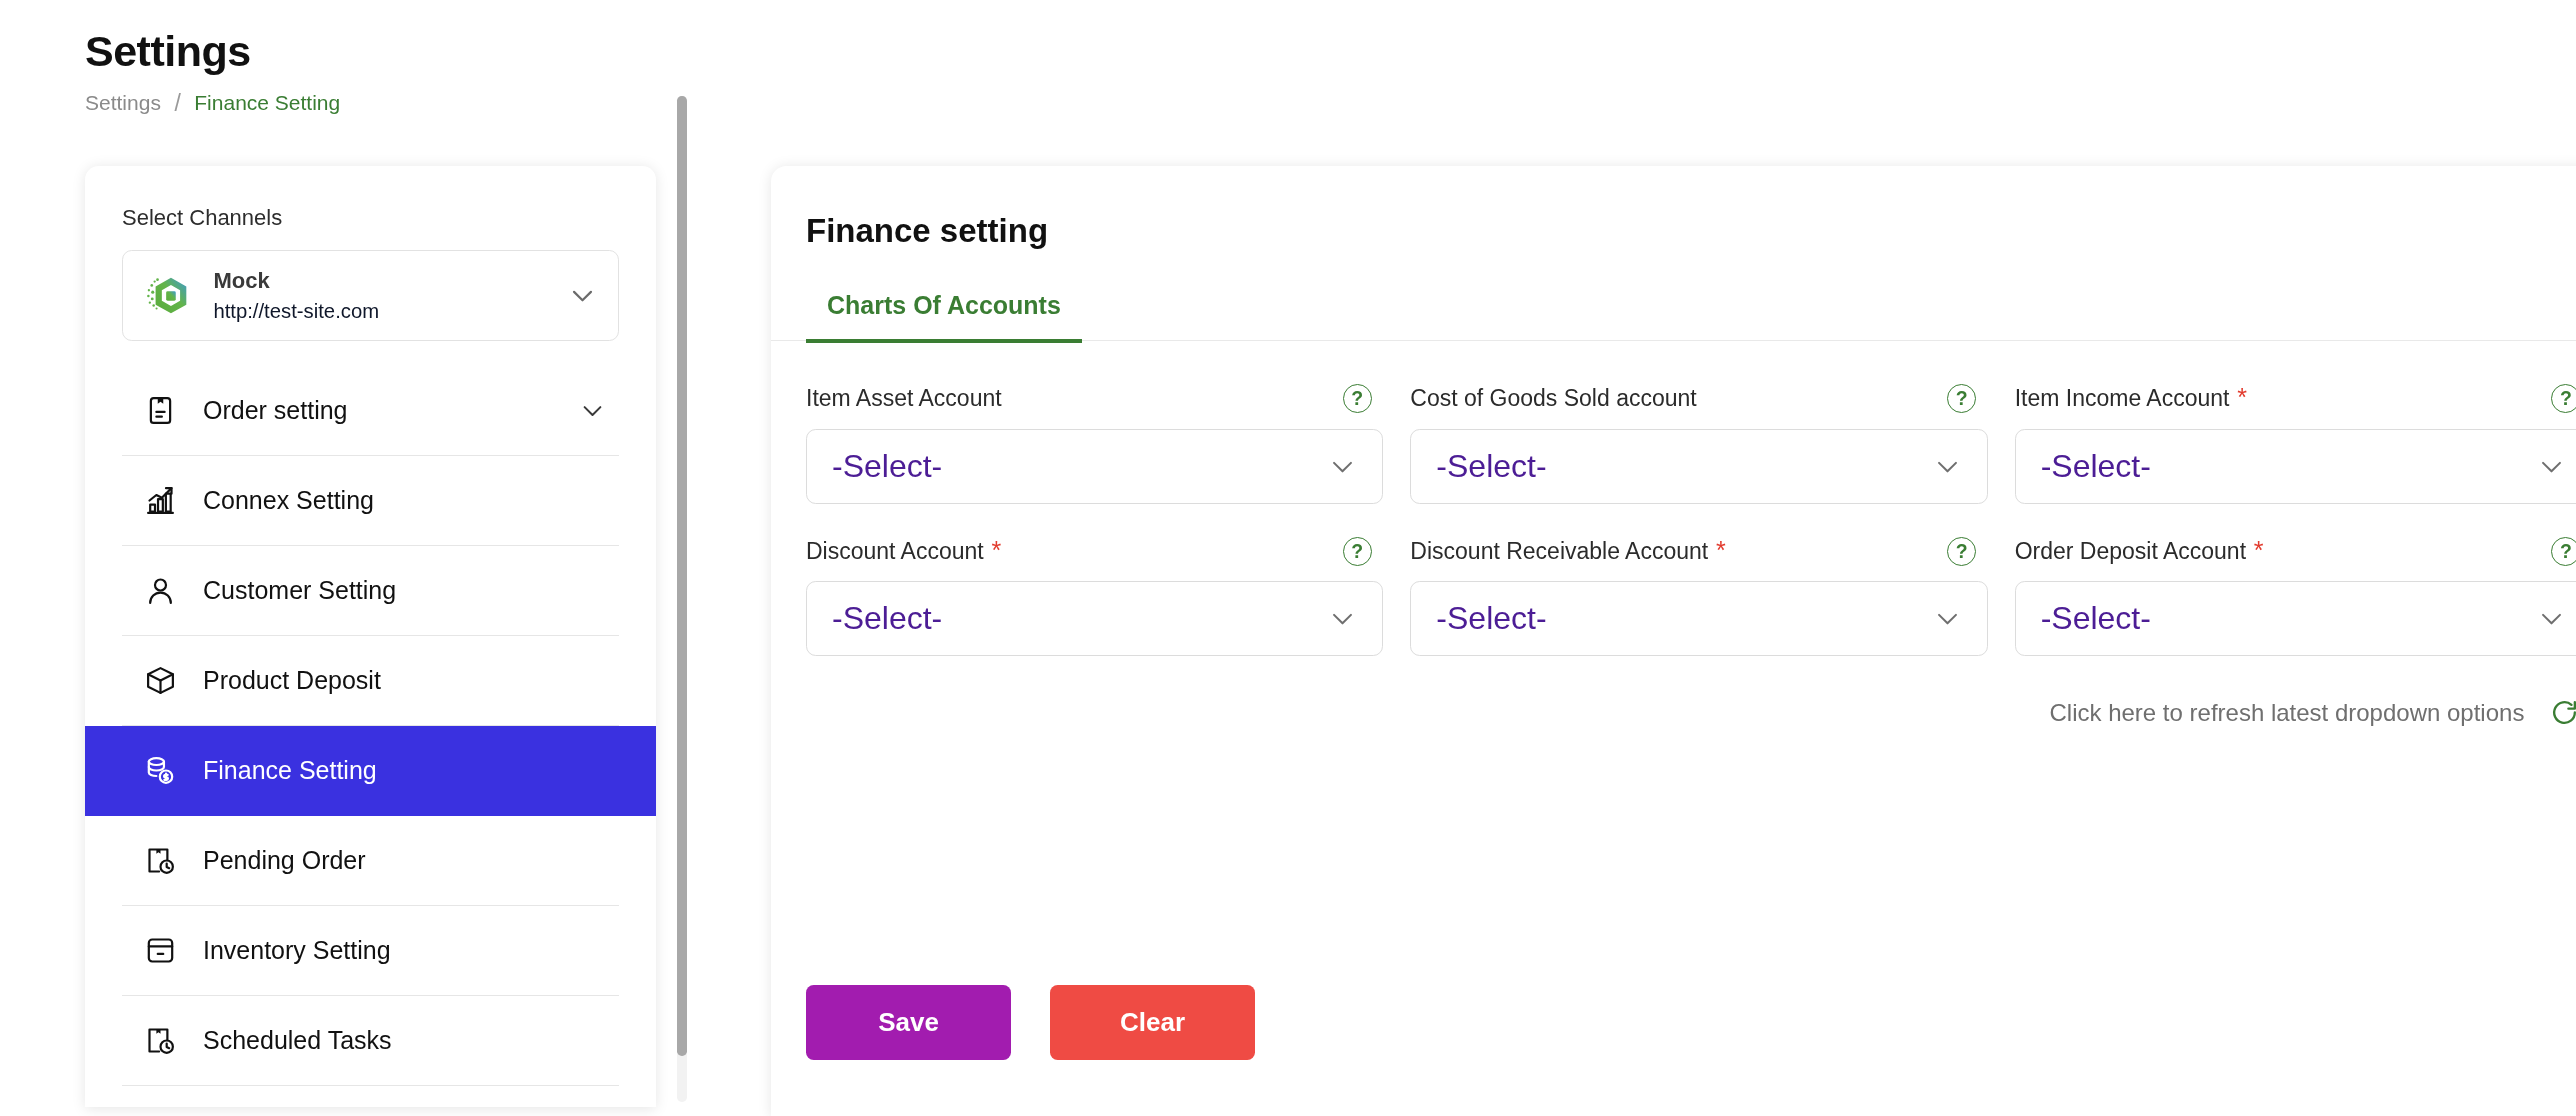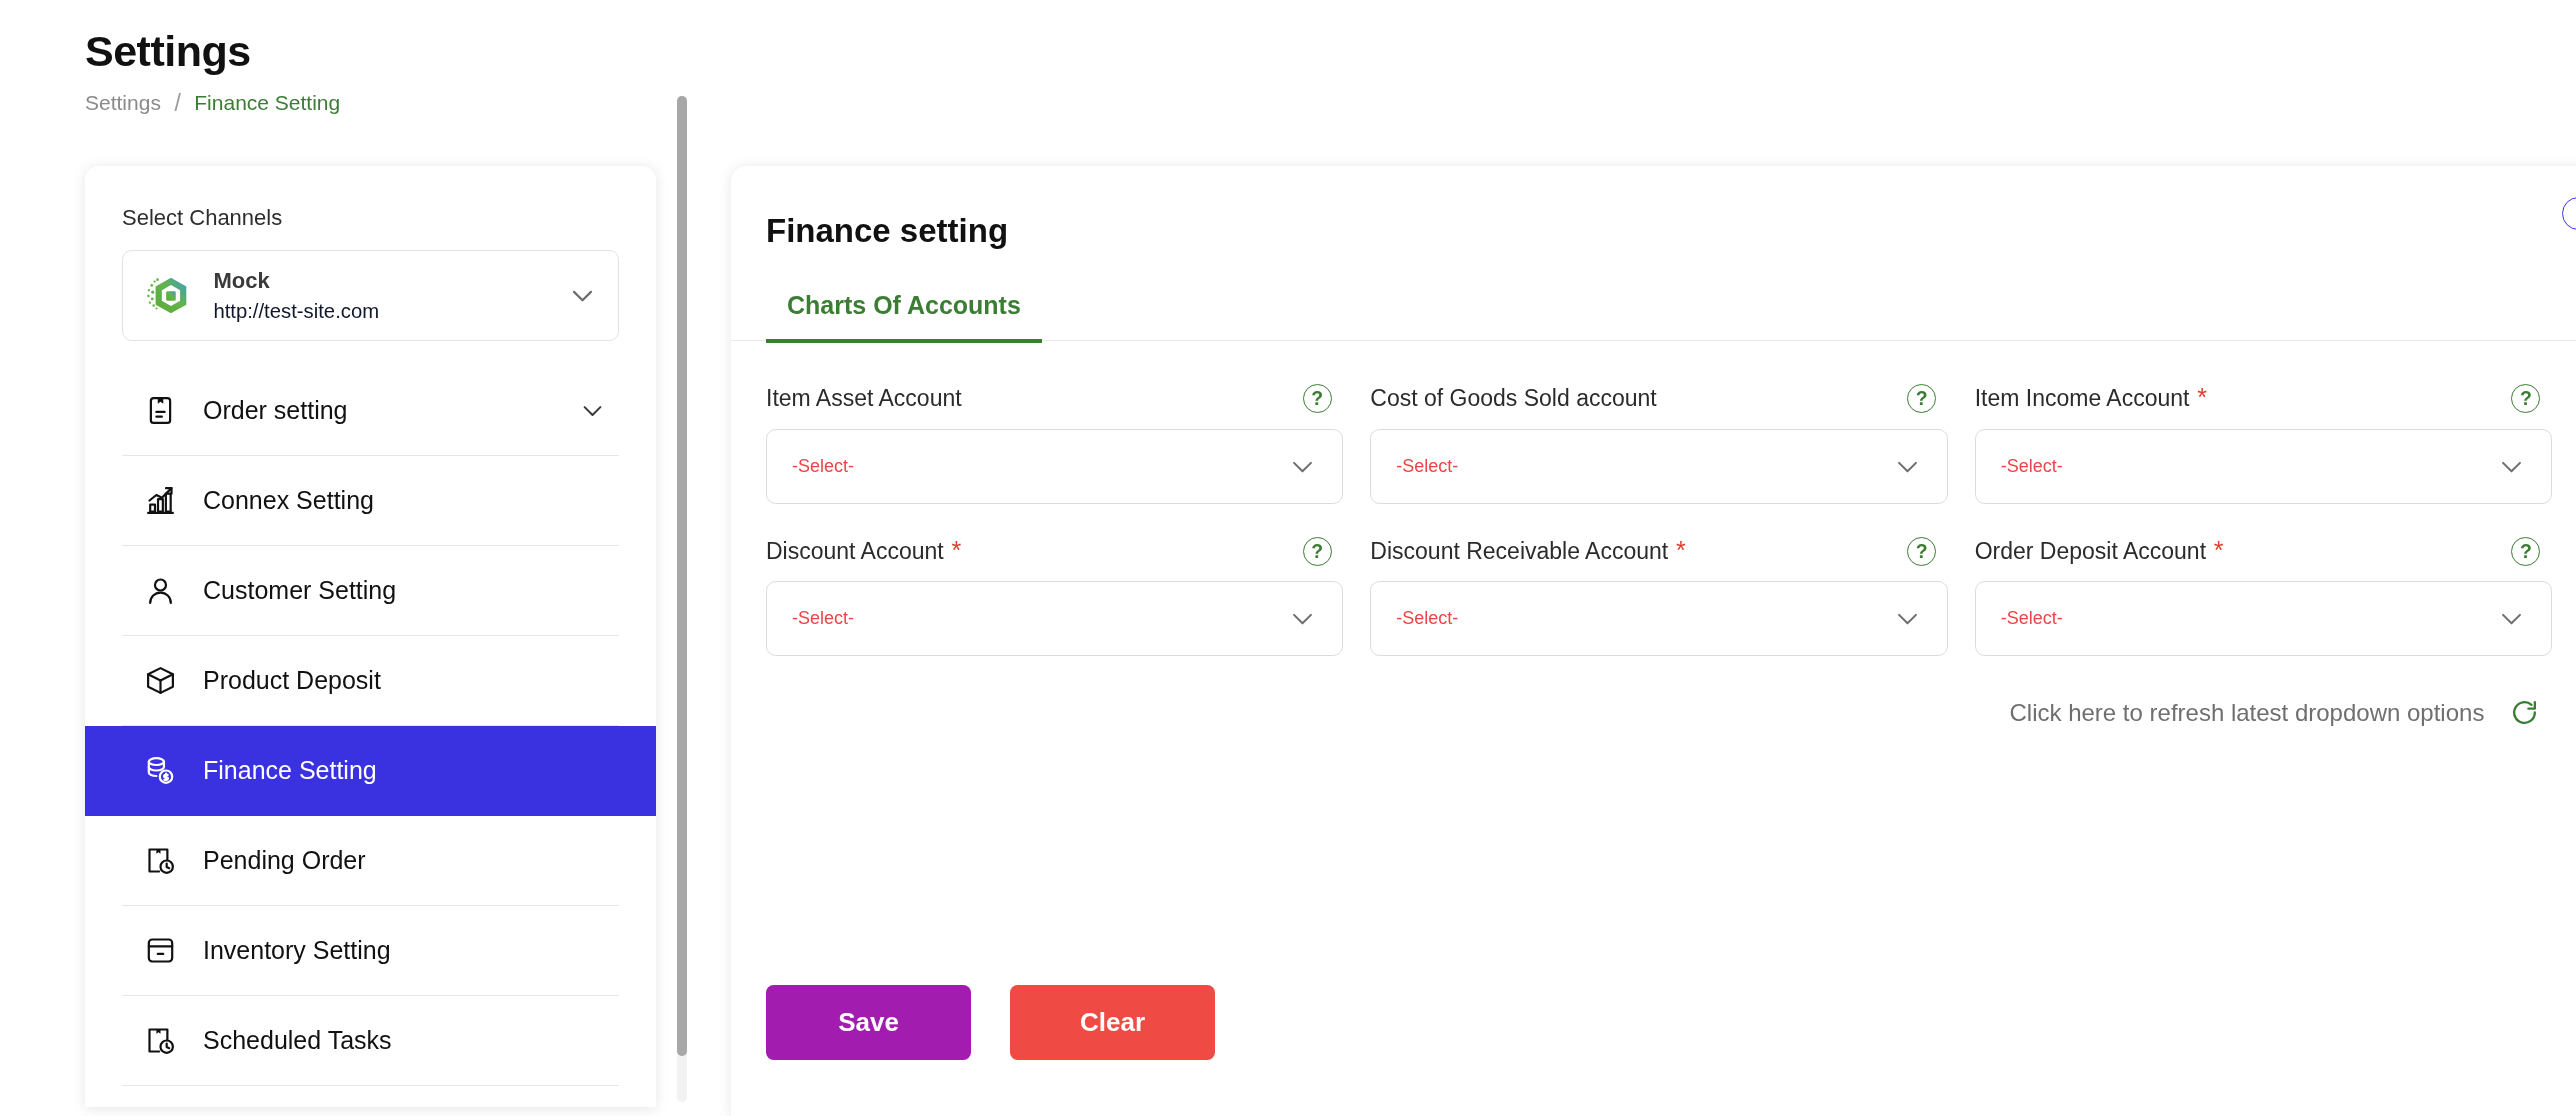--- a/index.html
+++ b/index.html
@@ -35,20 +35,21 @@
 
   
   .body-row {
     position: absolute;
     top: 166px;
     left: 0;
     right: 0;
     bottom: 0;
     display: flex;
     align-items: flex-start;
+    gap: 40px;
   }
 
   
   .sidebar-wrap {
     position: relative;
     margin-left: 85px;
     width: 581px;
     height: 941px;
   }
   .sidebar {
@@ -215,21 +216,21 @@
     height: 75px;
     border: 1px solid #dcdcdc;
     border-radius: 9.7px;
     display: flex;
     align-items: center;
     justify-content: space-between;
     padding: 0 25px 0 25px;
     background: #fff;
     cursor: pointer;
   }
-  .select-value { font-size: 18px; color: #ef4444; }
+  .select-value { font-size: 32px; color: #4c1d95; }
 
   .refresh-row {
     display: flex;
     align-items: center;
     justify-content: flex-end;
     gap: 25px;
     margin-top: 41px;
     padding-right: 11.6px;
   }
   .refresh-text { font-size: 24px; color: #6f6f6f; cursor: pointer; }

